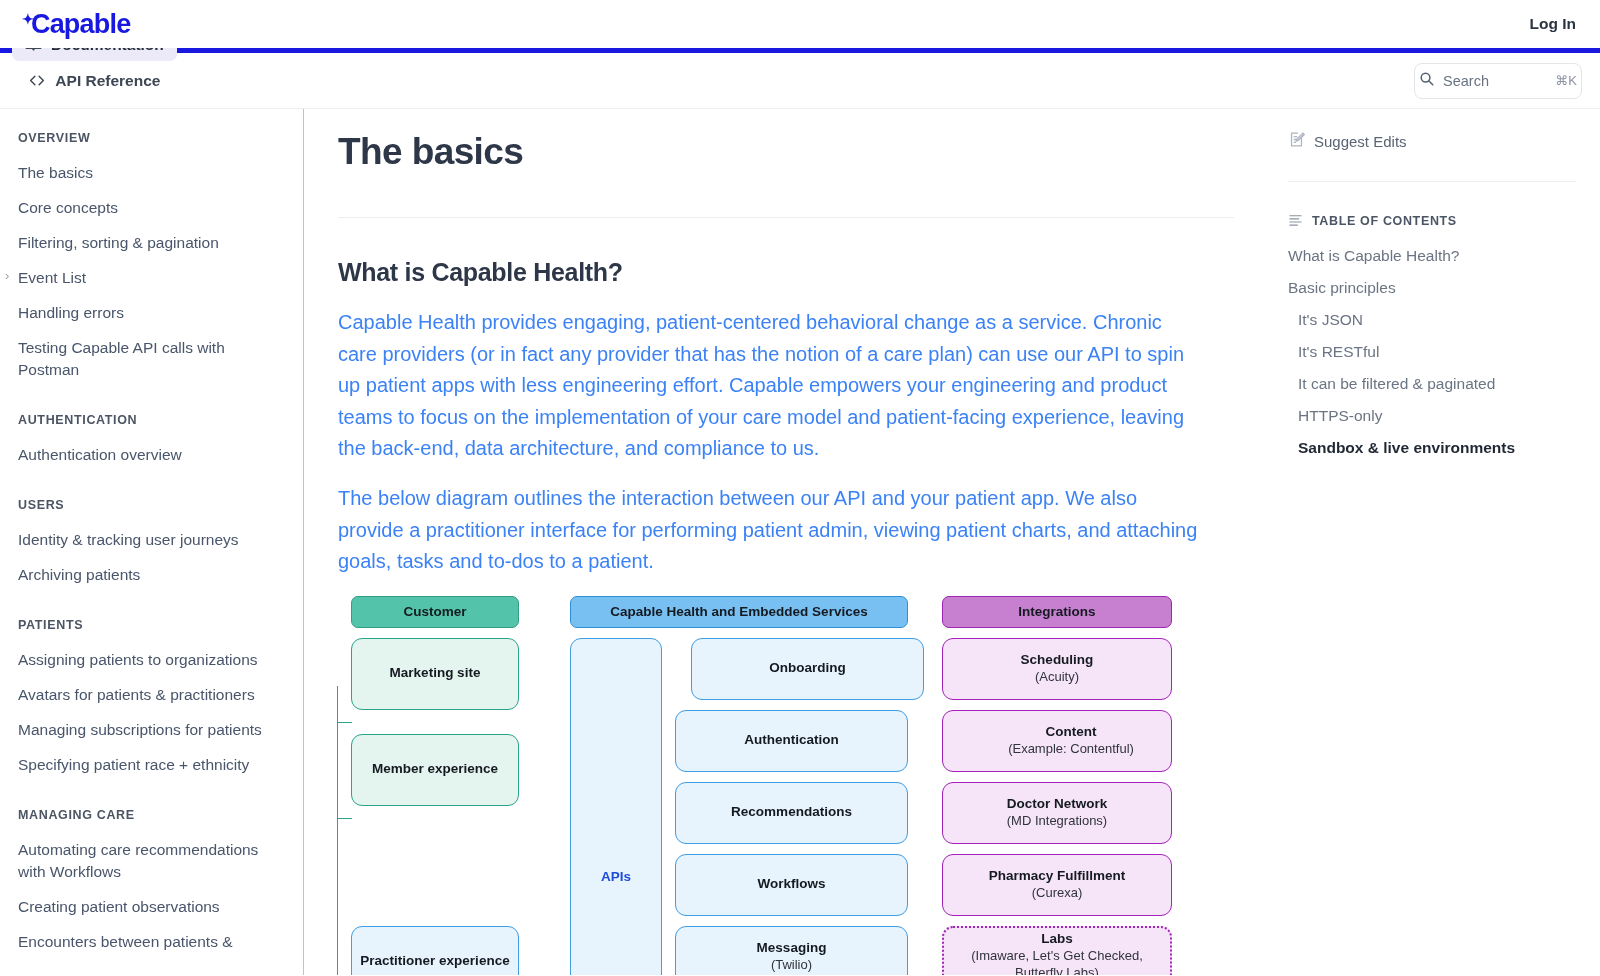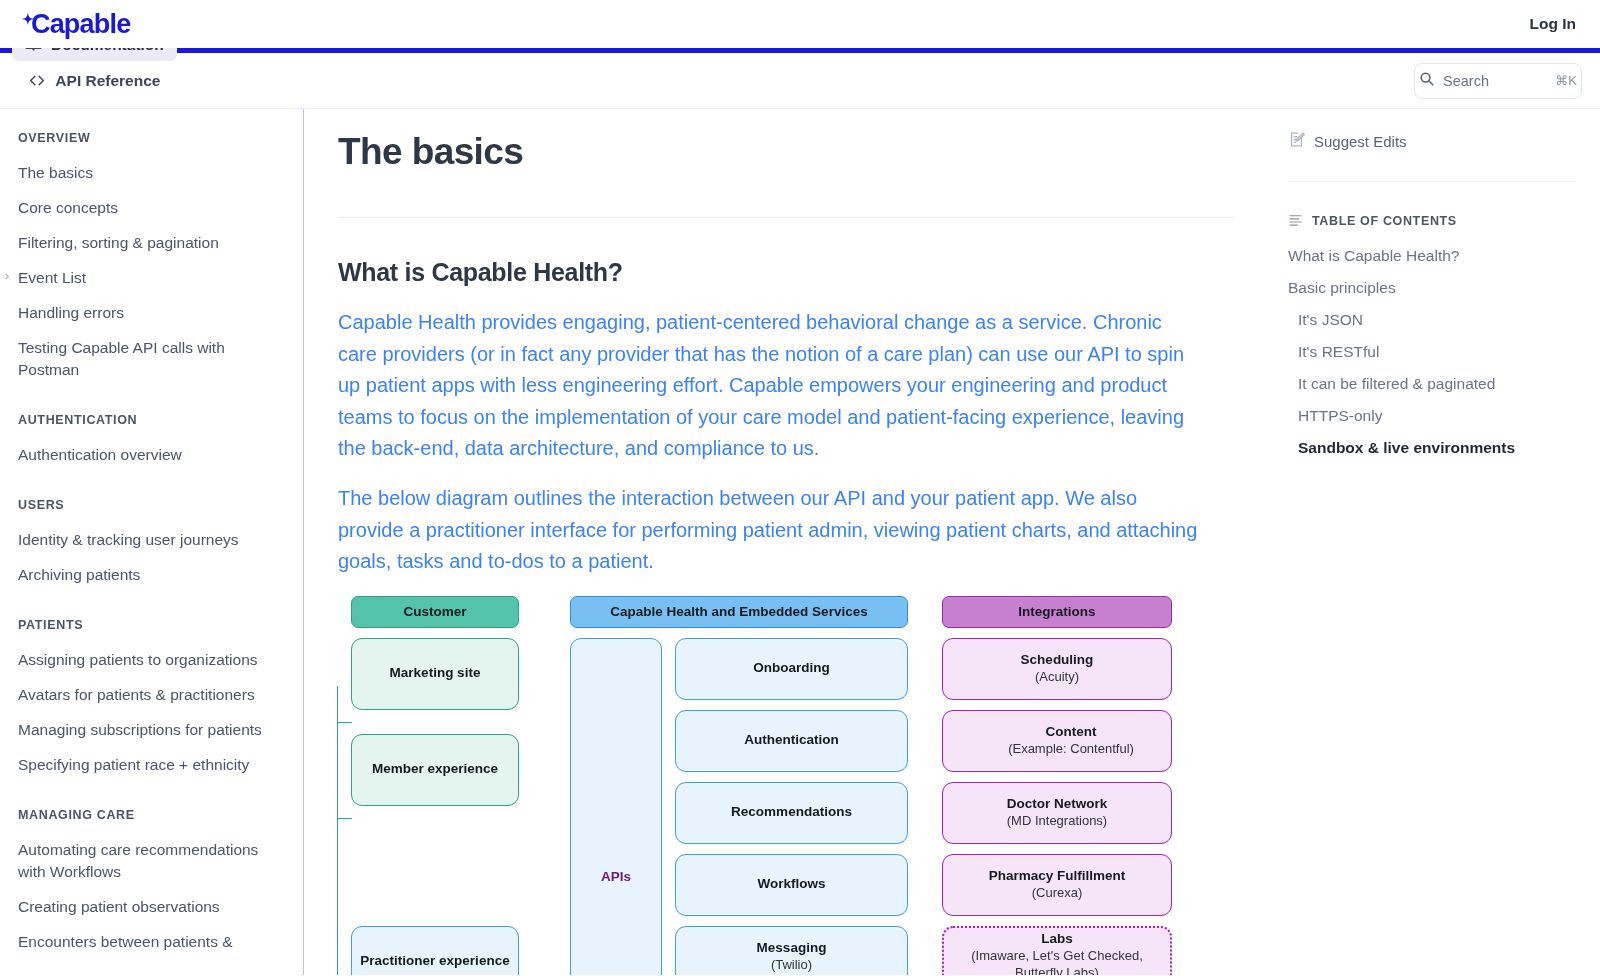--- a/index.html
+++ b/index.html
@@ -194,21 +194,21 @@
     left: 0; top: 42px;
     width: 92px;
     height: 478px;
     background: #e7f3fd;
     border: 1.7px solid #3f9ee4;
     border-radius: 11px;
     display: flex;
     align-items: center;
     justify-content: center;
   }
-  .api-spine .bt { font-size: 13.5px; font-weight: 700; color: #701a75; }
+  .api-spine .bt { font-size: 13.5px; font-weight: 700; color: #1d4ed8; }
 
   .connector {
     position: absolute;
     left: 0; top: 90px;
     width: 14px;
     height: 430px;
     border-left: 1.7px solid #2aa58c;
   }
   .connector .stub {
     position: absolute; left: 0; width: 14px;
@@ -362,21 +362,21 @@
           </div>
           <div class="dbox bluebd" style="position: absolute; top: 330px; left: 0px; width: calc(100% + 0px); height: 72px;">
             <div class="bt">Practitioner experience</div>
           </div>
         </div>
         <div class="dcol col-capable" style="height: 520px;">
           <div class="dhead blue">Capable Health and Embedded Services</div>
           <div class="api-spine">
             <span class="bt">APIs</span>
           </div>
-          <div class="dbox bluebd" style="position: absolute; top: 42px; left: 105px; width: 233px; height: 62px;">
+          <div class="dbox bluebd" style="position: absolute; top: 42px; left: 121px; width: 233px; height: 62px;">
             <div class="bt">Onboarding</div>
           </div>
           <div class="dbox bluebd" style="position: absolute; top: 114px; left: 105px; width: 233px; height: 62px;">
             <div class="bt">Authentication</div>
           </div>
           <div class="dbox bluebd" style="position: absolute; top: 186px; left: 105px; width: 233px; height: 62px;">
             <div class="bt">Recommendations</div>
           </div>
           <div class="dbox bluebd" style="position: absolute; top: 258px; left: 105px; width: 233px; height: 62px;">
             <div class="bt">Workflows</div>

